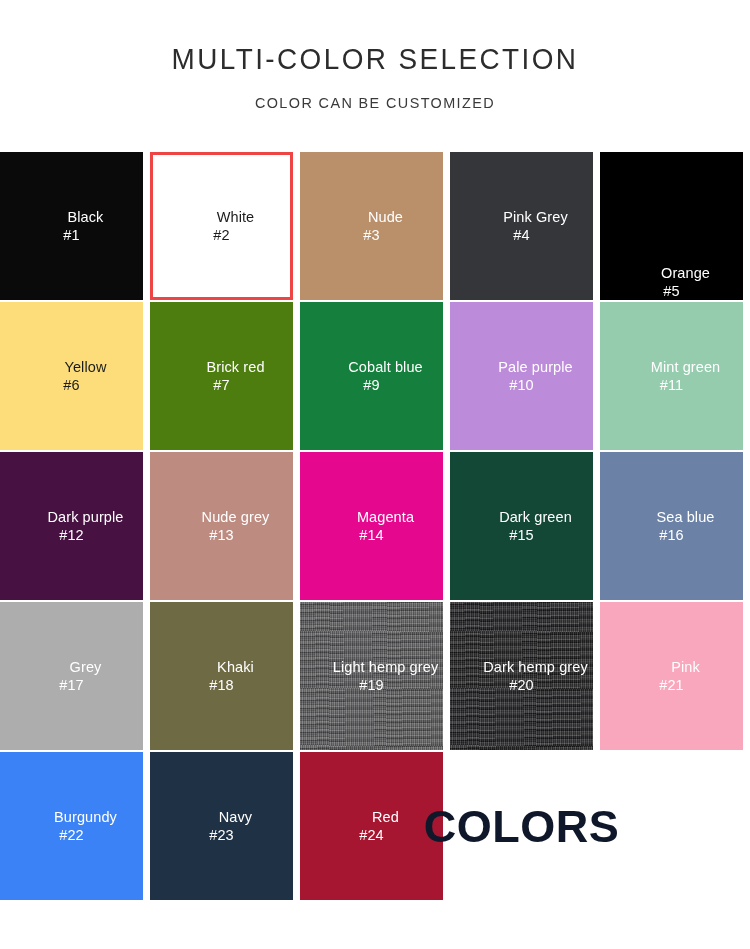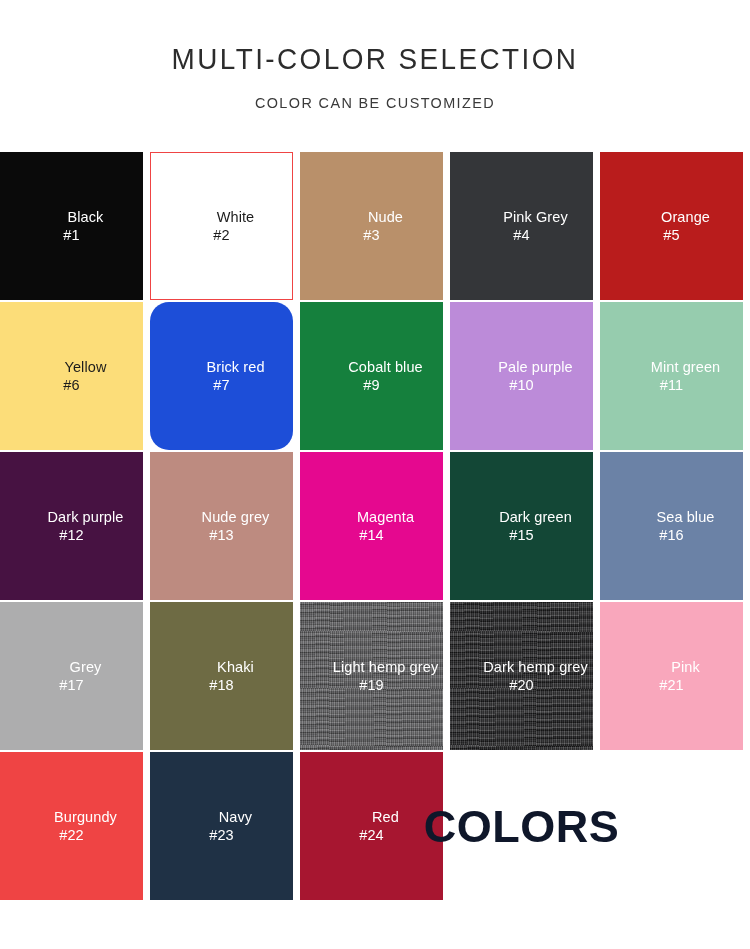--- a/index.html
+++ b/index.html
@@ -89,21 +89,21 @@
     line-height: 1.25;
     letter-spacing: 0.1px;
     white-space: nowrap;
   }
   .swatch-name { display: block; padding-left: 28px; }
   .swatch-code { display: block; }
 
   .text-light .swatch-label { color: #ffffff; }
   .text-dark  .swatch-label { color: #1c1c1c; }
 
-  .bordered { border: 1px solid #ef4444; }
+  .bordered { border: 3px solid #ef4444; }
 
   
   .tex-light::before,
   .tex-dark::before {
     content: "";
     position: absolute;
     inset: 0;
     z-index: 1;
     background-image:
       repeating-linear-gradient(91deg,
@@ -194,37 +194,37 @@
       </div>
       <div class="cell">
         <div class="swatch text-light" style="background: rgb(52, 54, 57);">
           <div class="swatch-label">
             <span class="swatch-name">Pink Grey</span>
             <span class="swatch-code">#4</span>
           </div>
         </div>
       </div>
       <div class="cell">
-        <div class="swatch text-light" style="background: #b91c1c;">
+        <div class="swatch text-light" style="background: #000000; align-items: flex-end;">
           <div class="swatch-label">
             <span class="swatch-name">Orange</span>
             <span class="swatch-code">#5</span>
           </div>
         </div>
       </div>
       <div class="cell">
         <div class="swatch text-dark" style="background: rgb(252, 221, 121);">
           <div class="swatch-label">
             <span class="swatch-name">Yellow</span>
             <span class="swatch-code">#6</span>
           </div>
         </div>
       </div>
       <div class="cell">
-        <div class="swatch text-light" style="background: #1d4ed8; border-radius: 19px;">
+        <div class="swatch text-light" style="background: #4d7c0f;">
           <div class="swatch-label">
             <span class="swatch-name">Brick red</span>
             <span class="swatch-code">#7</span>
           </div>
         </div>
       </div>
       <div class="cell">
         <div class="swatch text-light" style="background: #15803d;">
           <div class="swatch-label">
             <span class="swatch-name">Cobalt blue</span>
@@ -322,21 +322,21 @@
       </div>
       <div class="cell">
         <div class="swatch text-light" style="background: rgb(249, 167, 188);">
           <div class="swatch-label">
             <span class="swatch-name">Pink</span>
             <span class="swatch-code">#21</span>
           </div>
         </div>
       </div>
       <div class="cell">
-        <div class="swatch text-light" style="background: #ef4444;">
+        <div class="swatch text-light" style="background: #3b82f6;">
           <div class="swatch-label">
             <span class="swatch-name">Burgundy</span>
             <span class="swatch-code">#22</span>
           </div>
         </div>
       </div>
       <div class="cell">
         <div class="swatch text-light" style="background: rgb(31, 49, 69);">
           <div class="swatch-label">
             <span class="swatch-name">Navy</span>

